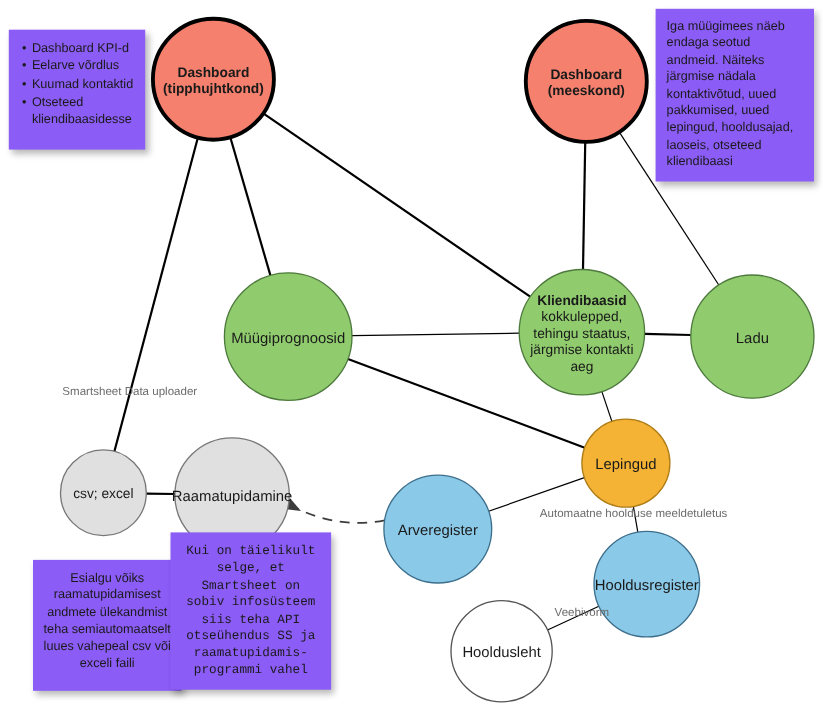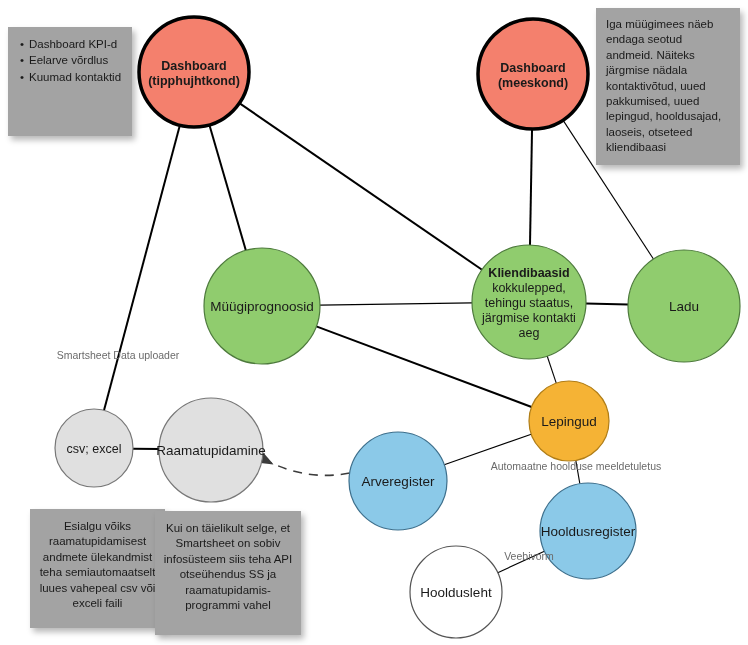--- a/index.html
+++ b/index.html
@@ -43,21 +43,21 @@
   .edge-dashed {
     stroke: #3c3c3c;
     stroke-width: 1.6;
     fill: none;
     stroke-dasharray: 9 7;
   }
 
   
   .note {
     position: absolute;
-    background: #a3a3a3;
+    background: #8b5cf6;
     color: #1a1a1a;
     font-family: "Liberation Sans", sans-serif;
     font-size: 11.5px;
     line-height: 1.34;
     box-shadow: 3px 4px 6px rgba(0,0,0,0.28);
     box-sizing: border-box;
   }
   .note-bullets {
     padding: 10px 8px 10px 10px;
     text-align: left;
@@ -170,24 +170,25 @@
       <text x="529" y="560" class="edge-label">Veebivorm</text>
     </g>
 </svg>
 
 <div id="notes-layer">
     <div class="note note-bullets" style="left: 8px; top: 27px; width: 124px; min-height: 109px;">
       <ul>
         <li>Dashboard KPI-d</li>
         <li>Eelarve võrdlus</li>
         <li>Kuumad kontaktid</li>
+        <li>Otseteed kliendibaasidesse</li>
       </ul>
     </div>
     <div class="note note-para" style="left: 596px; top: 8px; width: 144px; min-height: 144px;">
       <p>Iga müügimees näeb endaga seotud andmeid. Näiteks  järgmise nädala kontaktivõtud, uued pakkumised, uued lepingud, hooldusajad, laoseis, otseteed kliendibaasi</p>
     </div>
     <div class="note note-center" style="left: 30px; top: 509px; width: 135px; min-height: 119px;">
       <p>Esialgu võiks raamatupidamisest andmete ülekandmist teha semiautomaatselt luues vahepeal csv või exceli faili</p>
     </div>
-    <div class="note note-center" style="left: 155px; top: 511px; width: 146px; min-height: 124px;">
+    <div class="note note-center" style="left: 155px; top: 484px; width: 146px; min-height: 124px; font-family: Liberation Mono, monospace;">
       <p>Kui on täielikult selge, et Smartsheet on sobiv infosüsteem siis teha API otseühendus SS ja raamatupidamis-programmi vahel</p>
     </div>
   </div>
 
 </body></html>

